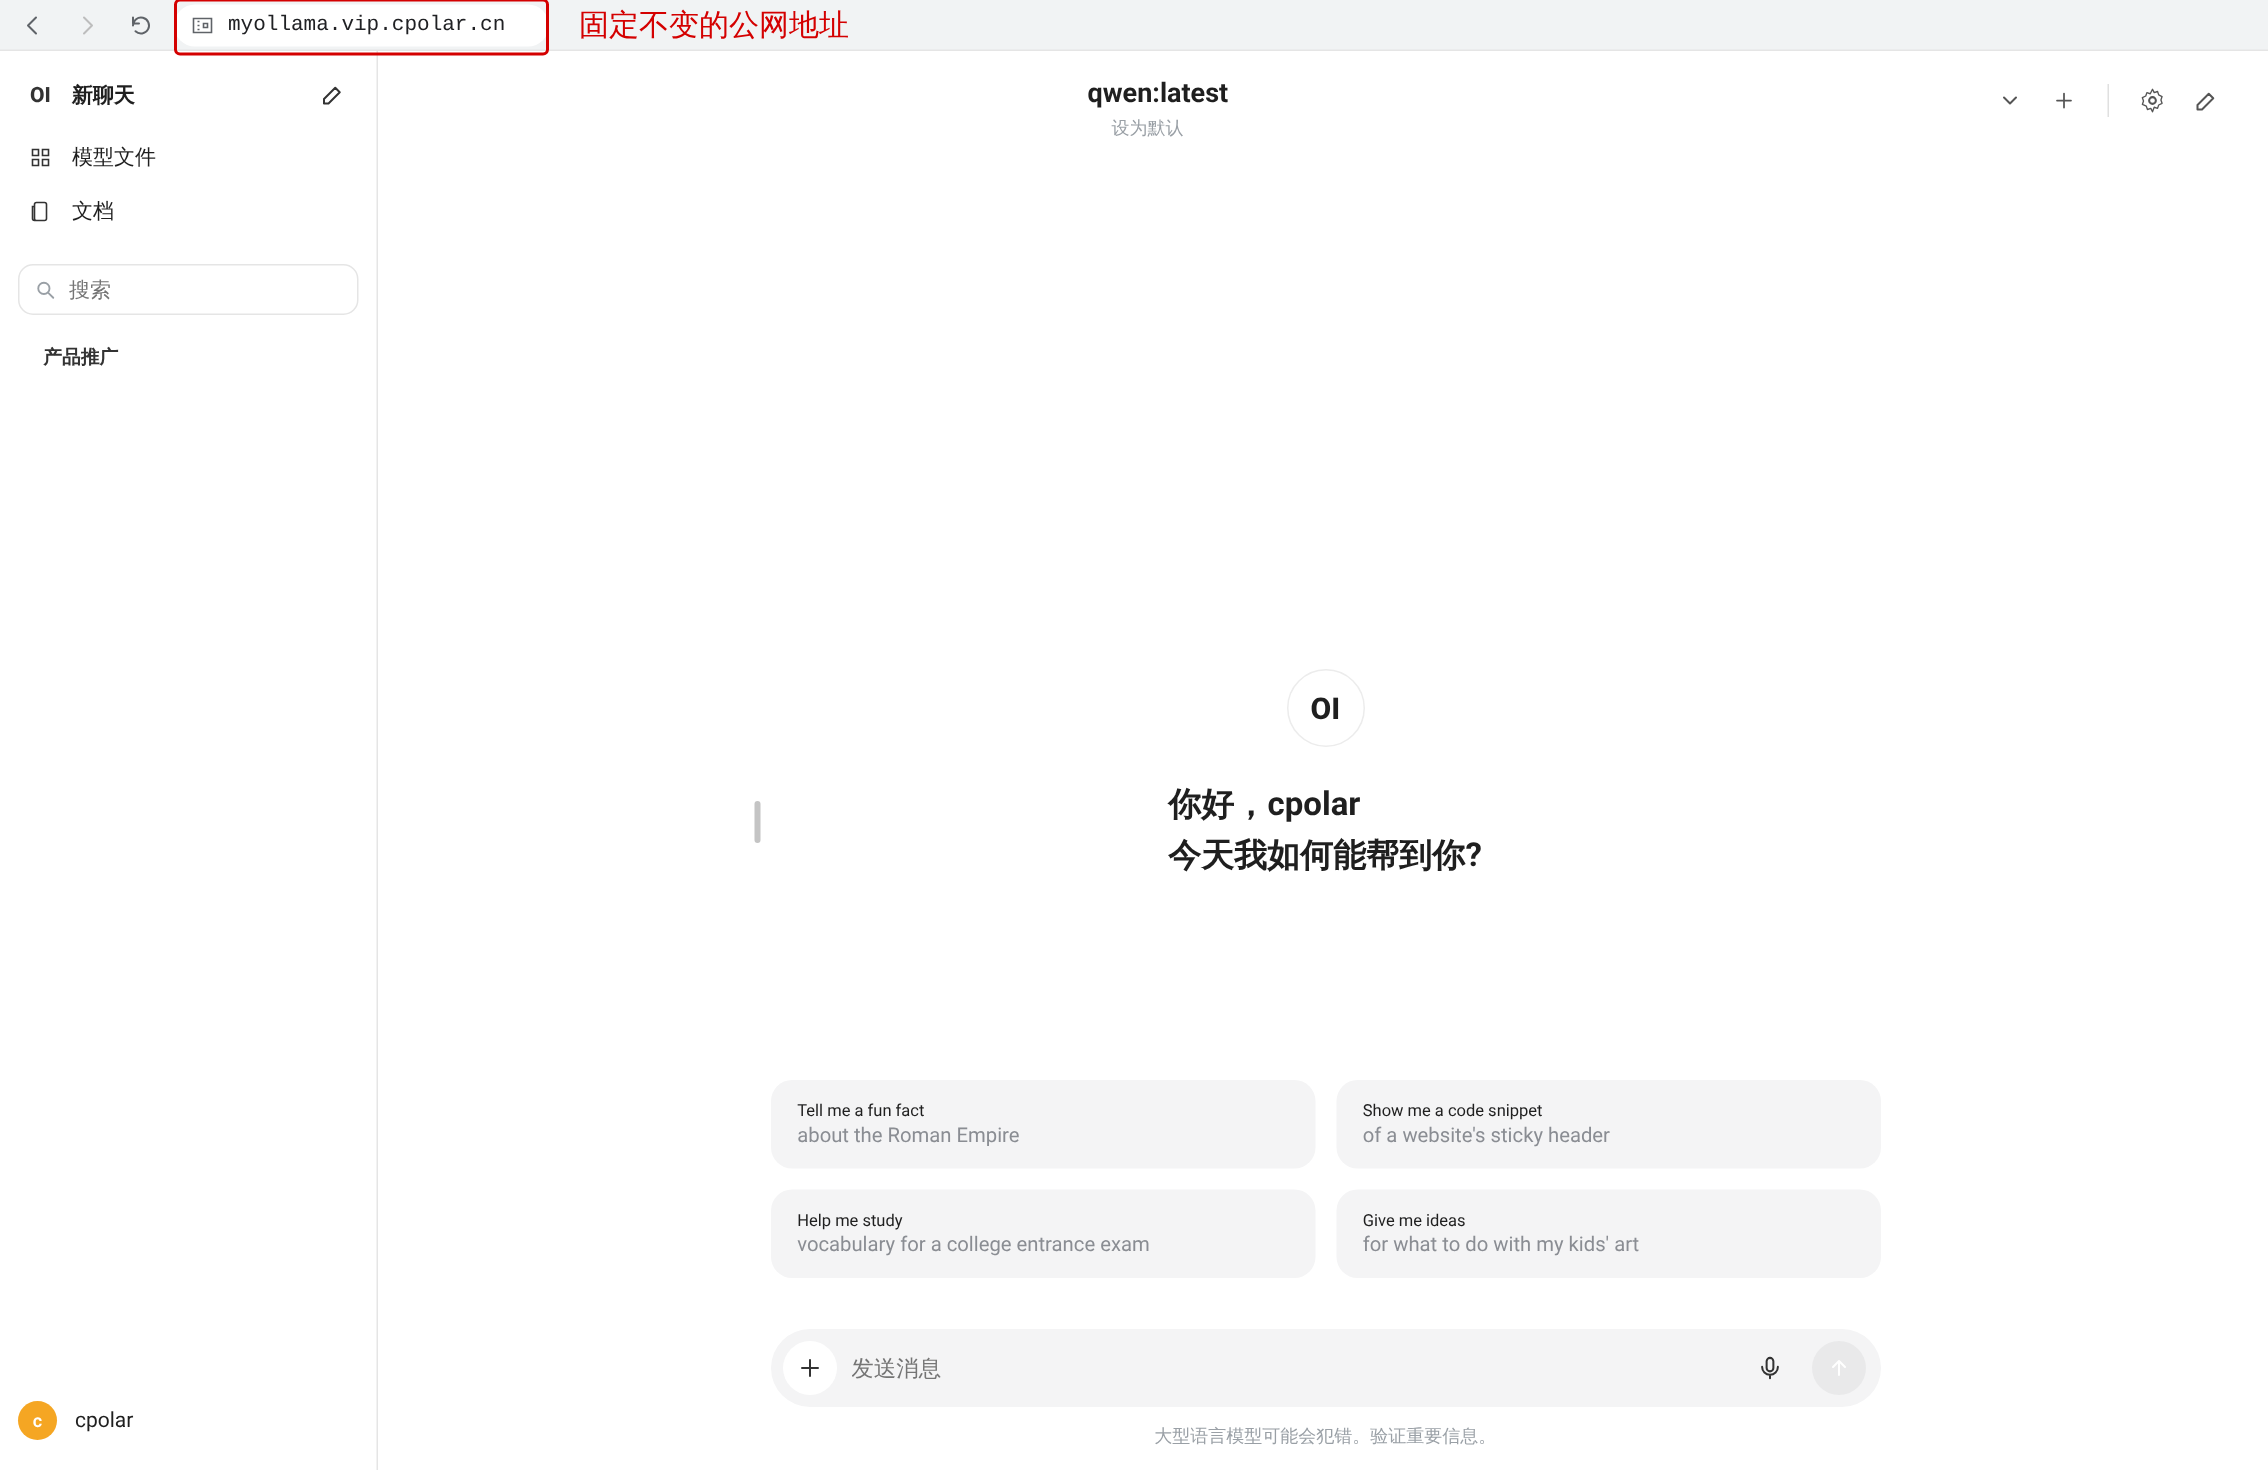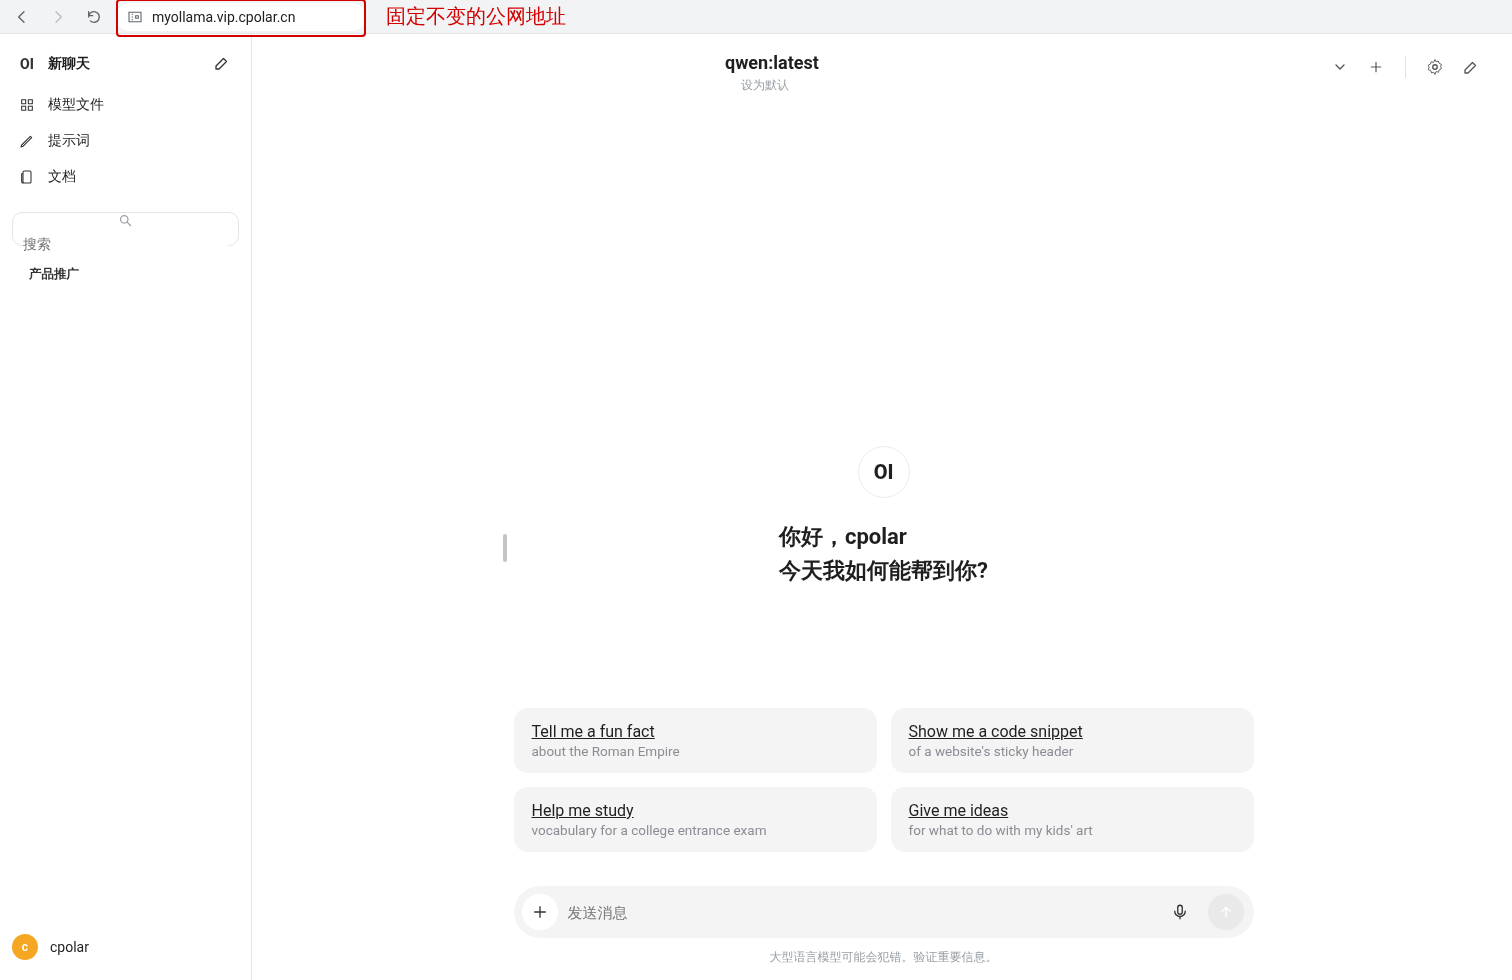--- a/index.html
+++ b/index.html
@@ -3,37 +3,37 @@
 <meta charset="utf-8">
 <style>
   * { box-sizing: border-box; margin: 0; padding: 0; }
   html, body { width: 1512px; height: 980px; font-family: -apple-system, "Segoe UI", Roboto, "Helvetica Neue", Arial, "PingFang SC", "Microsoft YaHei", sans-serif; background:#fff; color:#1f1f1f; overflow:hidden; }
 
   
   .browser-bar { height: 34px; background:#f1f3f4; display:flex; align-items:center; padding:0 8px; gap:8px; border-bottom:1px solid #e5e5e5; }
   .nav-btn { width:28px; height:28px; display:flex; align-items:center; justify-content:center; color:#5f6368; border-radius:50%; cursor:pointer; }
   .nav-btn.disabled { color:#bdbdbd; }
   .addr-wrap { position:relative; flex:1 1 auto; display:flex; align-items:center; }
-  .addr-bar { height:28px; background:#fff; border-radius:14px; display:flex; align-items:center; padding:0 10px; font-size:14px; color:#202124; gap:8px; width:250px; }
+  .addr-bar { height:28px; background:#fff; border-radius:14px; display:flex; align-items:center; padding:0 10px; font-size:14px; color:#202124; gap:8px; width:250px;font-family:Liberation Mono, monospace; }
   .site-icon { width:18px; height:18px; display:flex; align-items:center; justify-content:center; color:#5f6368; }
   .addr-highlight { position:absolute; left:0; top:-4px; width:250px; height:38px; border:2px solid #d40000; border-radius:4px; pointer-events:none; }
   .annotation { color:#d40000; font-size:20px; font-weight:500; margin-left:20px; }
 
   
   .app { display:flex; height:calc(100% - 34px); }
 
   
   .sidebar { width:252px; border-right:1px solid #e5e5e5; padding:14px 10px; display:flex; flex-direction:column; }
   .side-row { display:flex; align-items:center; padding:6px 8px; border-radius:8px; font-size:14px; color:#1f1f1f; cursor:pointer; gap:12px; }
   .side-row .icon { width:18px; height:18px; display:flex; align-items:center; justify-content:center; color:#333; flex:0 0 18px; }
   .side-row.top { justify-content:space-between; margin-bottom:10px; font-weight:600; }
   .side-row.top .left { display:flex; align-items:center; gap:12px; }
   .side-row.top .edit-icon { width:20px; height:20px; color:#333; }
   .nav-group { display:flex; flex-direction:column; gap:6px; margin-bottom:14px; }
-  .search-box { margin:6px 2px 14px; height:34px; border:1px solid #e5e5e5; background:#fff; border-radius:10px; display:flex; align-items:center; padding:0 10px; gap:8px; font-size:14px; color:#9aa0a6;flex-direction:column; }
+  .search-box { margin:6px 2px 14px; height:34px; border:1px solid #e5e5e5; background:#fff; border-radius:10px; display:flex; align-items:center; padding:0 10px; gap:8px; font-size:14px; color:#9aa0a6; }
   .search-box input { border:none; outline:none; width:100%; font-size:14px; color:#333; }
   .side-heading { font-size:12.5px; font-weight:600; color:#333; padding:6px 6px;margin-left:13px; }
   .sidebar-handle { position:absolute; left:252px; top:0; width:3px; height:100%; }
   .sidebar-handle-knob { position:absolute; left:-1px; top:500px; width:4px; height:28px; background:#c4c4c4; border-radius:2px; }
 
   .sidebar-footer { margin-top:auto; padding:6px 6px 6px 2px; display:flex; align-items:center; gap:12px; }
   .avatar { width:26px; height:26px; border-radius:50%; background:#f5a623; color:#fff; font-size:12px; font-weight:600; display:flex; align-items:center; justify-content:center; }
   .sidebar-footer .name { font-size:14px; }
 
   
@@ -44,21 +44,21 @@
   .header-actions { display:flex; align-items:center; gap:14px; color:#555; padding-top:4px; }
   .header-actions .hbtn { width:22px; height:22px; display:flex; align-items:center; justify-content:center; cursor:pointer; }
   .header-actions .divider { width:1px; height:22px; background:#e0e0e0; margin:0 4px; }
 
   .hero { flex:1 1 auto; display:flex; flex-direction:column; align-items:center; justify-content:center; padding-bottom:40px; }
   .logo-bubble { width:52px; height:52px; border-radius:50%; border:1px solid #ececec; display:flex; align-items:center; justify-content:center; font-weight:800; font-size:20px; margin-bottom:22px; }
   .greet { font-size:22px; font-weight:700; text-align:left; line-height:1.55; }
 
   .suggestions { position:absolute; left:50%; transform:translateX(-50%); bottom:128px; width:740px; display:grid; grid-template-columns:1fr 1fr; gap:14px; }
   .sugg { background:#f4f4f5; border-radius:14px; padding:14px 18px; cursor:pointer; }
-  .sugg .t1 { font-size:16px; color:#1f1f1f;text-decoration:underline; }
+  .sugg .t1 { font-size:11px; color:#1f1f1f; }
   .sugg .t2 { font-size:13.5px; color:#8a8d93; margin-top:2px; }
 
   .composer-wrap { position:absolute; left:50%; transform:translateX(-50%); bottom:42px; width:740px; }
   .composer { background:#f4f4f5; border-radius:26px; padding:8px 10px 8px 8px; display:flex; align-items:center; gap:10px; }
   .composer .plus { width:36px; height:36px; border-radius:50%; background:#fff; display:flex; align-items:center; justify-content:center; color:#333; cursor:pointer; }
   .composer input { flex:1 1 auto; border:none; outline:none; background:transparent; font-size:15px; color:#333; }
   .composer .mic, .composer .send { width:36px; height:36px; border-radius:50%; display:flex; align-items:center; justify-content:center; cursor:pointer; }
   .composer .mic { color:#333; }
   .composer .send { background:#e9e9ea; color:#fff; }
   .disclaimer { position:absolute; left:50%; transform:translateX(-50%); bottom:14px; font-size:12px; color:#9aa0a6; }
@@ -118,28 +118,20 @@
         <span class="icon">
           <svg width="16" height="16" viewBox="0 0 24 24">
               <path d="M4 4h6v6H4zM14 4h6v6h-6zM4 14h6v6H4zM14 14h6v6h-6z" stroke="currentColor" stroke-width="1.6" fill="none"></path>
             </svg>
         </span>
         <span>模型文件</span>
       </div>
       <div class="side-row">
         <span class="icon">
           <svg width="16" height="16" viewBox="0 0 24 24">
-              <path d="M3 21l3-1 13-13-2-2L4 18l-1 3z" stroke="currentColor" stroke-width="1.6" fill="none" stroke-linejoin="round"></path>
-            </svg>
-        </span>
-        <span>提示词</span>
-      </div>
-      <div class="side-row">
-        <span class="icon">
-          <svg width="16" height="16" viewBox="0 0 24 24">
               <path d="M8 3h8a2 2 0 0 1 2 2v14a2 2 0 0 1-2 2H8a2 2 0 0 1-2-2V5a2 2 0 0 1 2-2zM6 7H4v12a2 2 0 0 0 2 2h10" stroke="currentColor" stroke-width="1.6" fill="none"></path>
             </svg>
         </span>
         <span>文档</span>
       </div>
     </div>
 
     <div class="search-box">
       <span>
         <svg width="15" height="15" viewBox="0 0 24 24">

